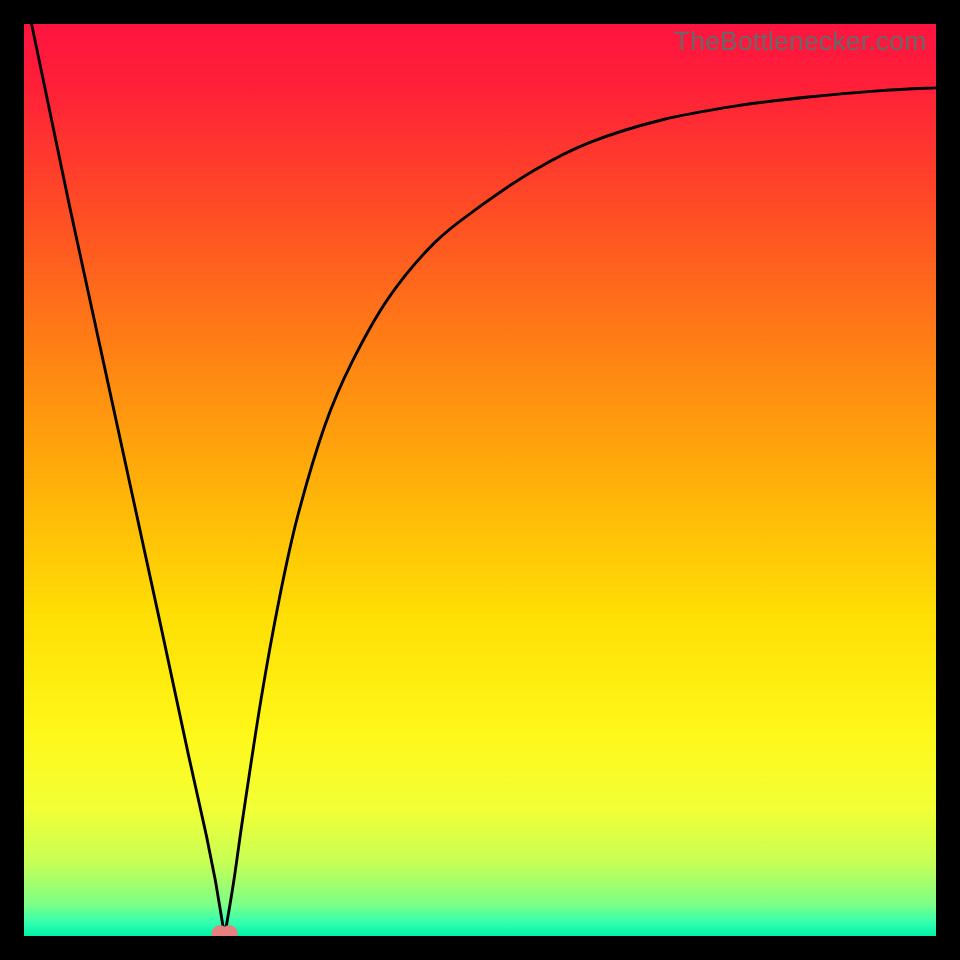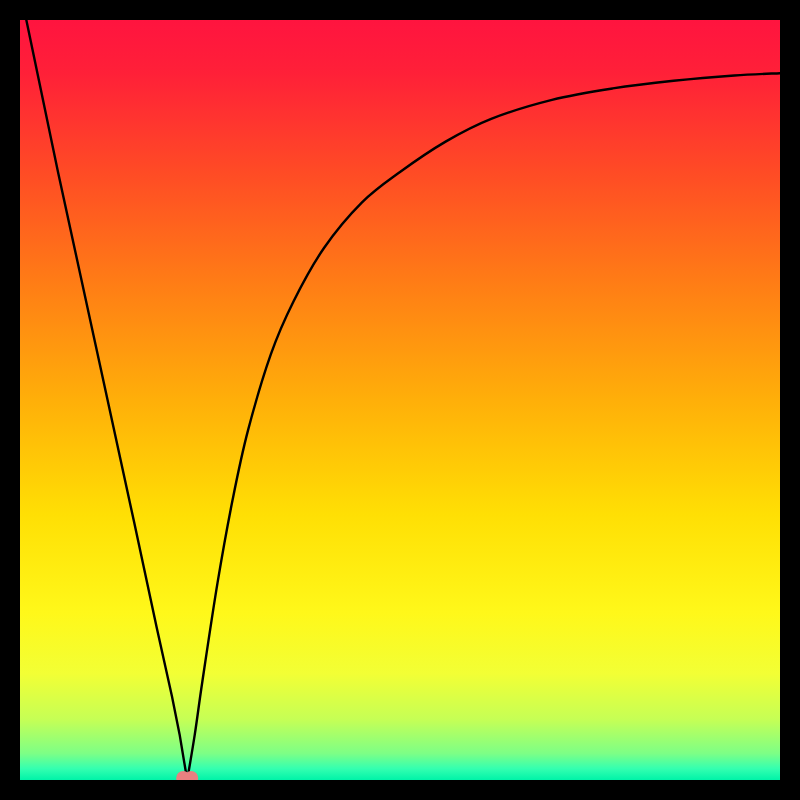--- a/index.html
+++ b/index.html
@@ -59,13 +59,14 @@
           <stop offset="100.00%" stop-color="#00f3a8"></stop>
         </linearGradient>
     </defs>
     <rect id="bg-rect" x="0" y="0" width="760" height="760" fill="url(#bg-grad)"></rect>
     <path id="curve-path" fill="none" stroke="#000" stroke-width="2.4" stroke-linecap="round" stroke-linejoin="round" d="M 0.00 -30.40 L 38.00 152.00 L 76.00 326.80 L 114.00 501.60 L 136.80 608.00 L 152.00 676.40 L 159.60 714.40 L 167.20 760.00 C 168.47 752.40 172.27 730.87 174.80 714.40 C 177.33 697.93 178.60 686.53 182.40 661.20 C 186.20 635.87 192.53 592.80 197.60 562.40 C 202.67 532.00 207.73 504.13 212.80 478.80 C 217.87 453.47 221.67 434.47 228.00 410.40 C 234.33 386.33 243.20 355.93 250.80 334.40 C 258.40 312.87 264.73 298.93 273.60 281.20 C 282.47 263.47 292.60 244.47 304.00 228.00 C 315.40 211.53 329.33 195.07 342.00 182.40 C 354.67 169.73 366.07 162.13 380.00 152.00 C 393.93 141.87 410.40 130.47 425.60 121.60 C 440.80 112.73 453.47 105.77 471.20 98.80 C 488.93 91.83 511.73 84.87 532.00 79.80 C 552.27 74.73 572.53 71.57 592.80 68.40 C 613.07 65.23 633.33 62.95 653.60 60.80 C 673.87 58.65 696.67 56.75 714.40 55.48 C 732.13 54.21 752.40 53.58 760.00 53.20"></path>
     <g id="marker-group">
         <circle cx="163.20" cy="758.00" r="7" fill="#e88080"></circle>
         <circle cx="171.20" cy="758.00" r="7" fill="#e88080"></circle>
       </g>
   </svg>
+  <div class="watermark">TheBottlenecker.com</div>
 </div>
 
 </body></html>

